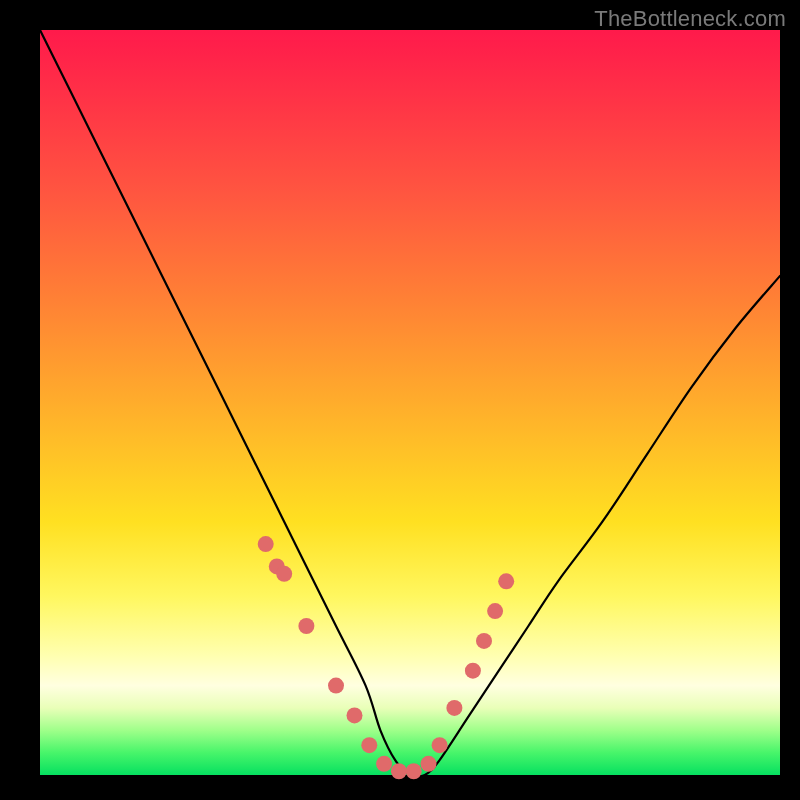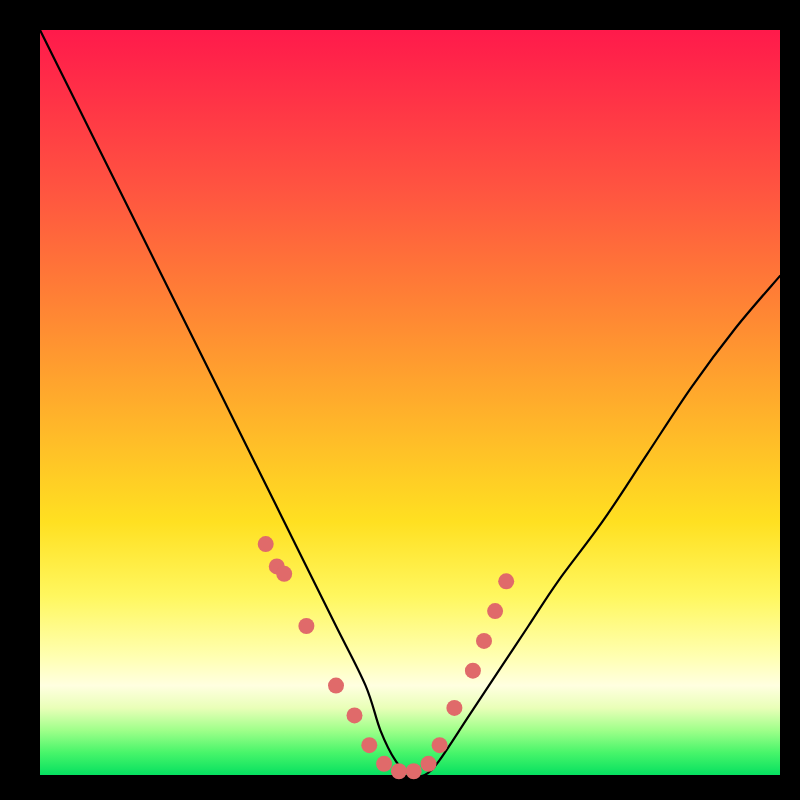--- a/index.html
+++ b/index.html
@@ -94,14 +94,15 @@
           <circle cx="399.6" cy="715.2" r="8" class="marker"></circle>
           <circle cx="414.40000000000003" cy="677.95" r="8" class="marker"></circle>
           <circle cx="432.9" cy="640.7" r="8" class="marker"></circle>
           <circle cx="444" cy="610.9" r="8" class="marker"></circle>
           <circle cx="455.09999999999997" cy="581.1" r="8" class="marker"></circle>
           <circle cx="466.2" cy="551.3" r="8" class="marker"></circle>
         </g>
     </svg>
   </div>
 
+  <div class="watermark">TheBottleneck.com</div>
 
 </div>
 
 </body></html>

